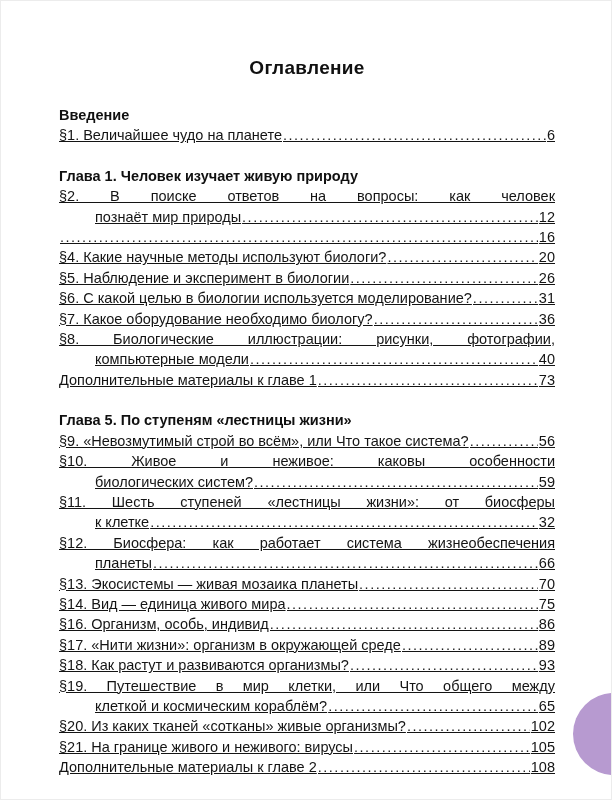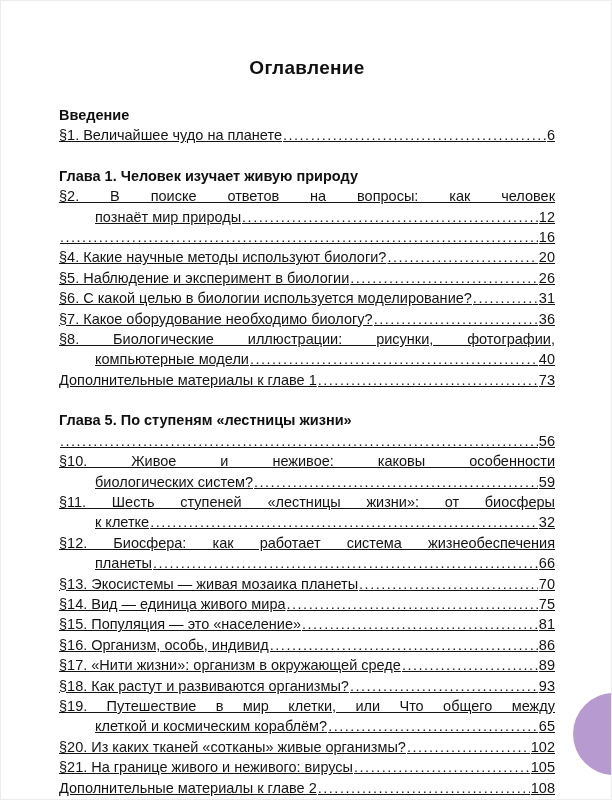--- a/index.html
+++ b/index.html
@@ -153,20 +153,21 @@
             <span class="entry-text">Дополнительные материалы к главе 1</span>
             <span class="dot-leader"></span>
             <span class="page-number">73</span>
           </div>
         </div>
       </section>
       <section class="toc-section">
         <div class="toc-heading">Глава 5. По ступеням «лестницы жизни»</div>
         <div class="toc-entry">
           <div class="toc-line last">
+            <span class="entry-text">§9. «Невозмутимый строй во всём», или Что такое система?</span>
             <span class="dot-leader"></span>
             <span class="page-number">56</span>
           </div>
         </div>
         <div class="toc-entry">
           <div class="toc-line wrap">§10. Живое и неживое: каковы особенности</div>
           <div class="toc-line last cont">
             <span class="entry-text">биологических систем?</span>
             <span class="dot-leader"></span>
             <span class="page-number">59</span>
@@ -193,27 +194,20 @@
             <span class="entry-text">§13. Экосистемы — живая мозаика планеты</span>
             <span class="dot-leader"></span>
             <span class="page-number">70</span>
           </div>
         </div>
         <div class="toc-entry">
           <div class="toc-line last">
             <span class="entry-text">§14. Вид — единица живого мира</span>
             <span class="dot-leader"></span>
             <span class="page-number">75</span>
-          </div>
-        </div>
-        <div class="toc-entry">
-          <div class="toc-line last">
-            <span class="entry-text">§15. Популяция — это «население»</span>
-            <span class="dot-leader"></span>
-            <span class="page-number">81</span>
           </div>
         </div>
         <div class="toc-entry">
           <div class="toc-line last">
             <span class="entry-text">§16. Организм, особь, индивид</span>
             <span class="dot-leader"></span>
             <span class="page-number">86</span>
           </div>
         </div>
         <div class="toc-entry">

